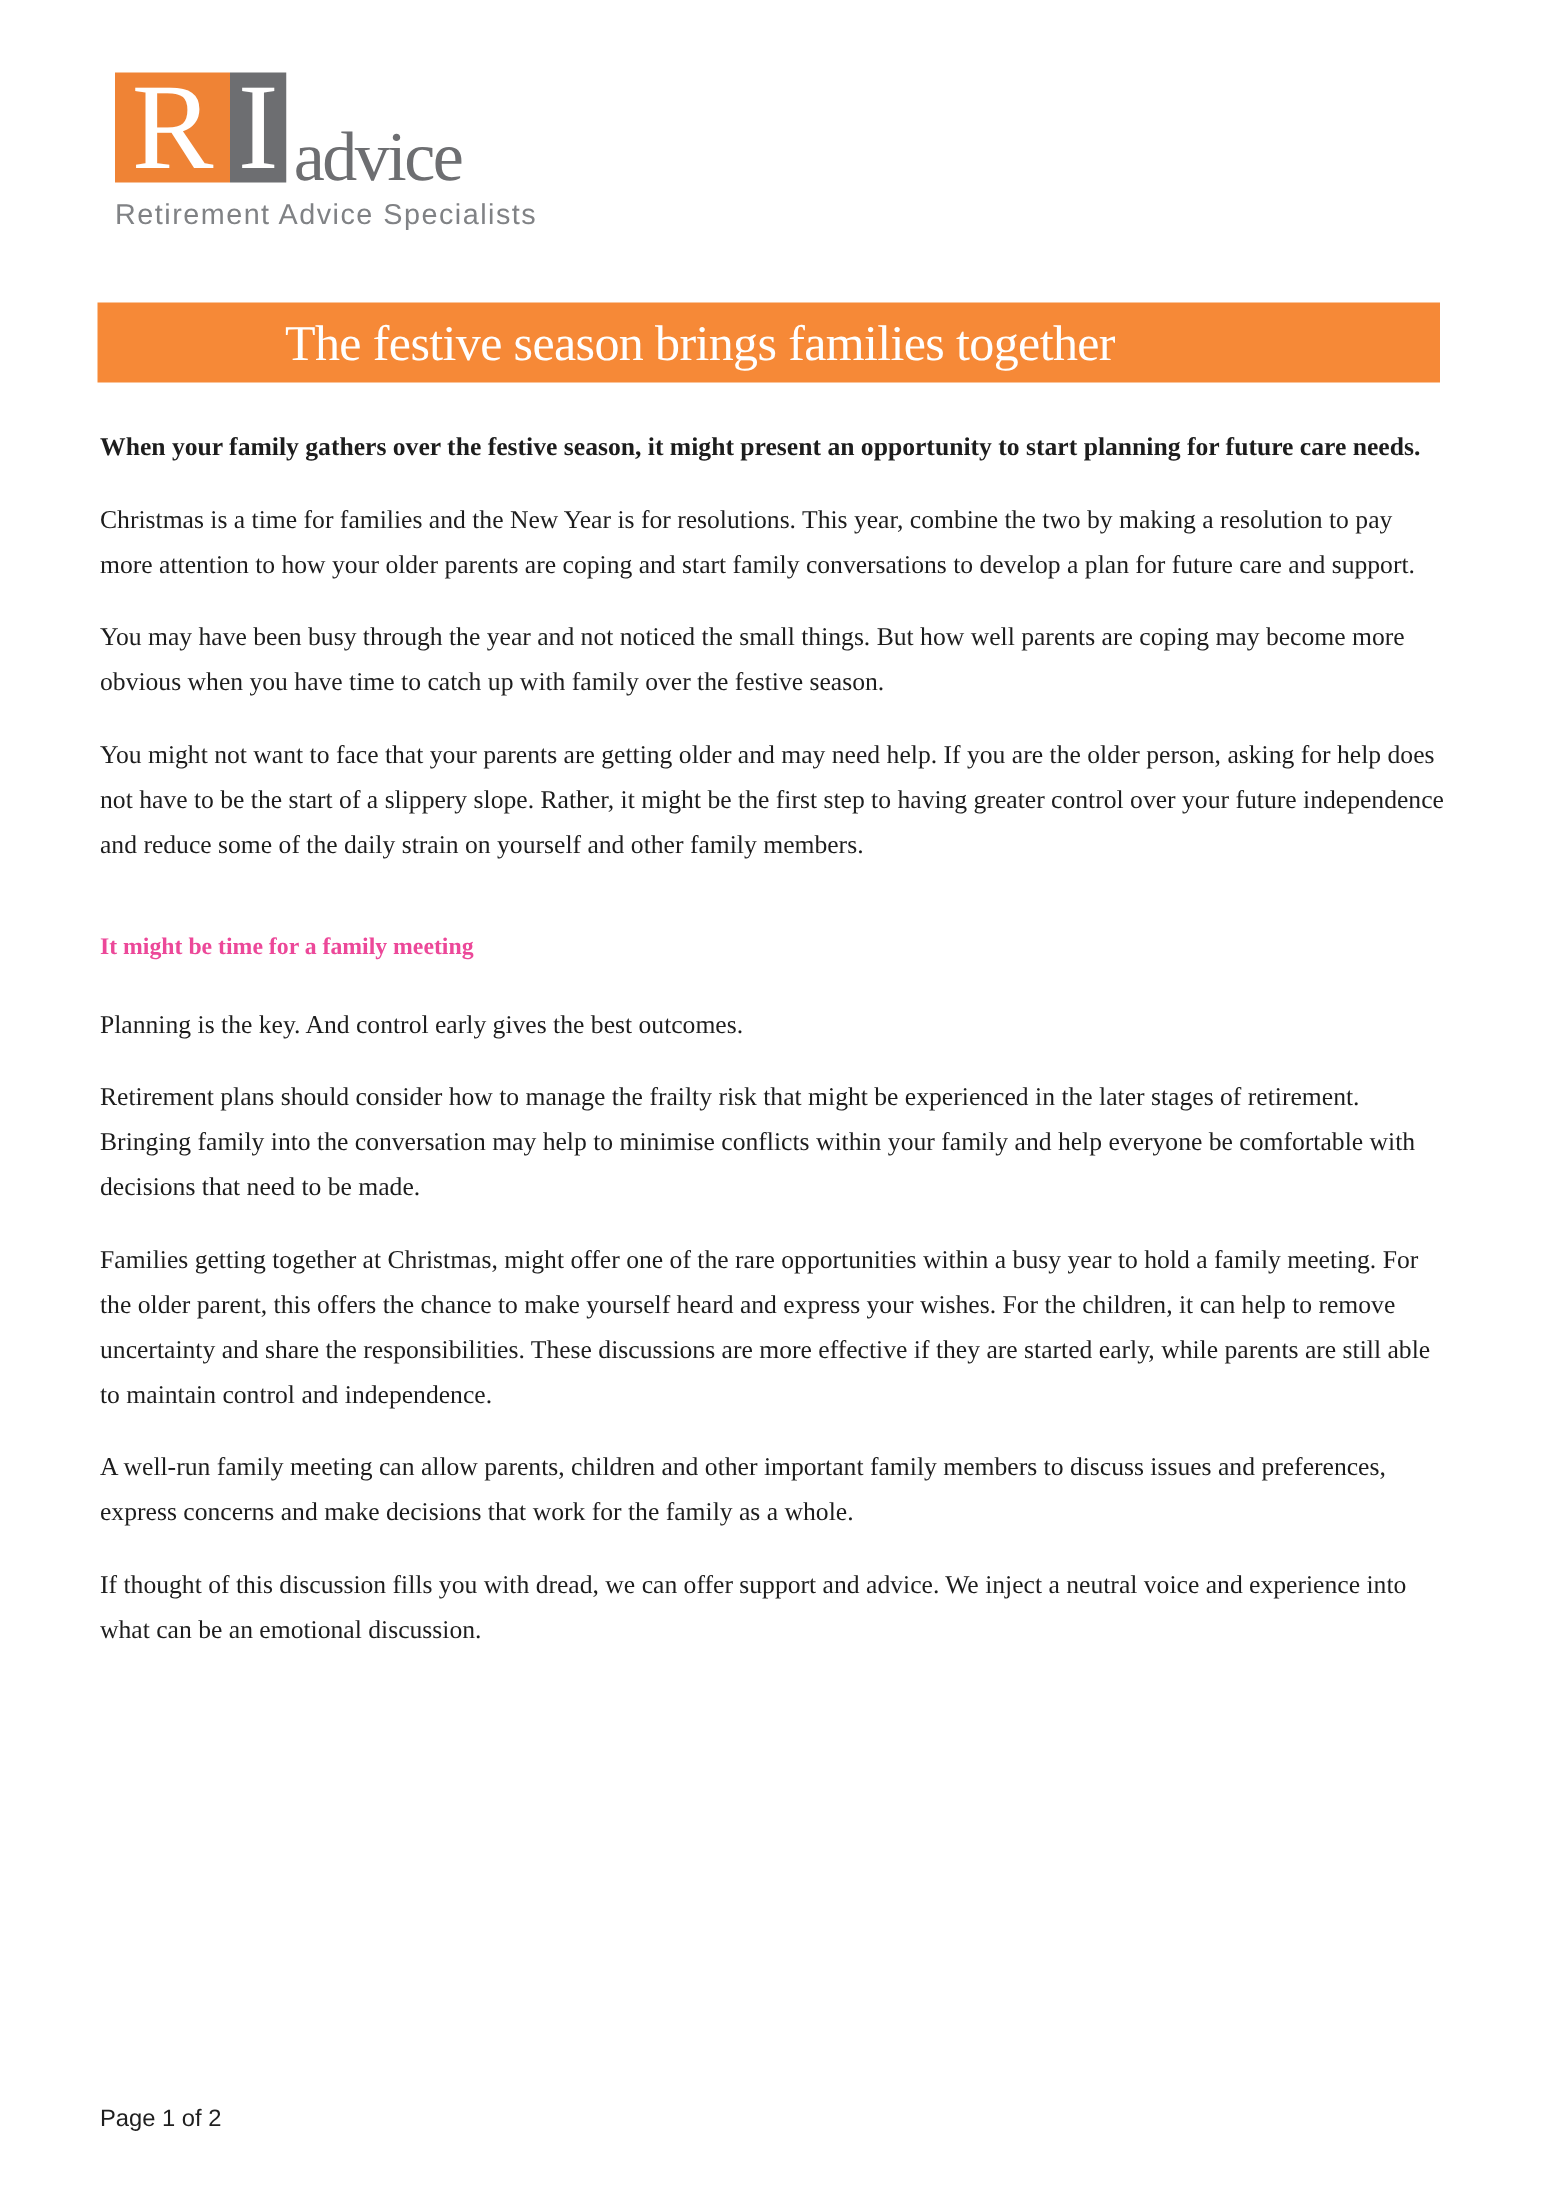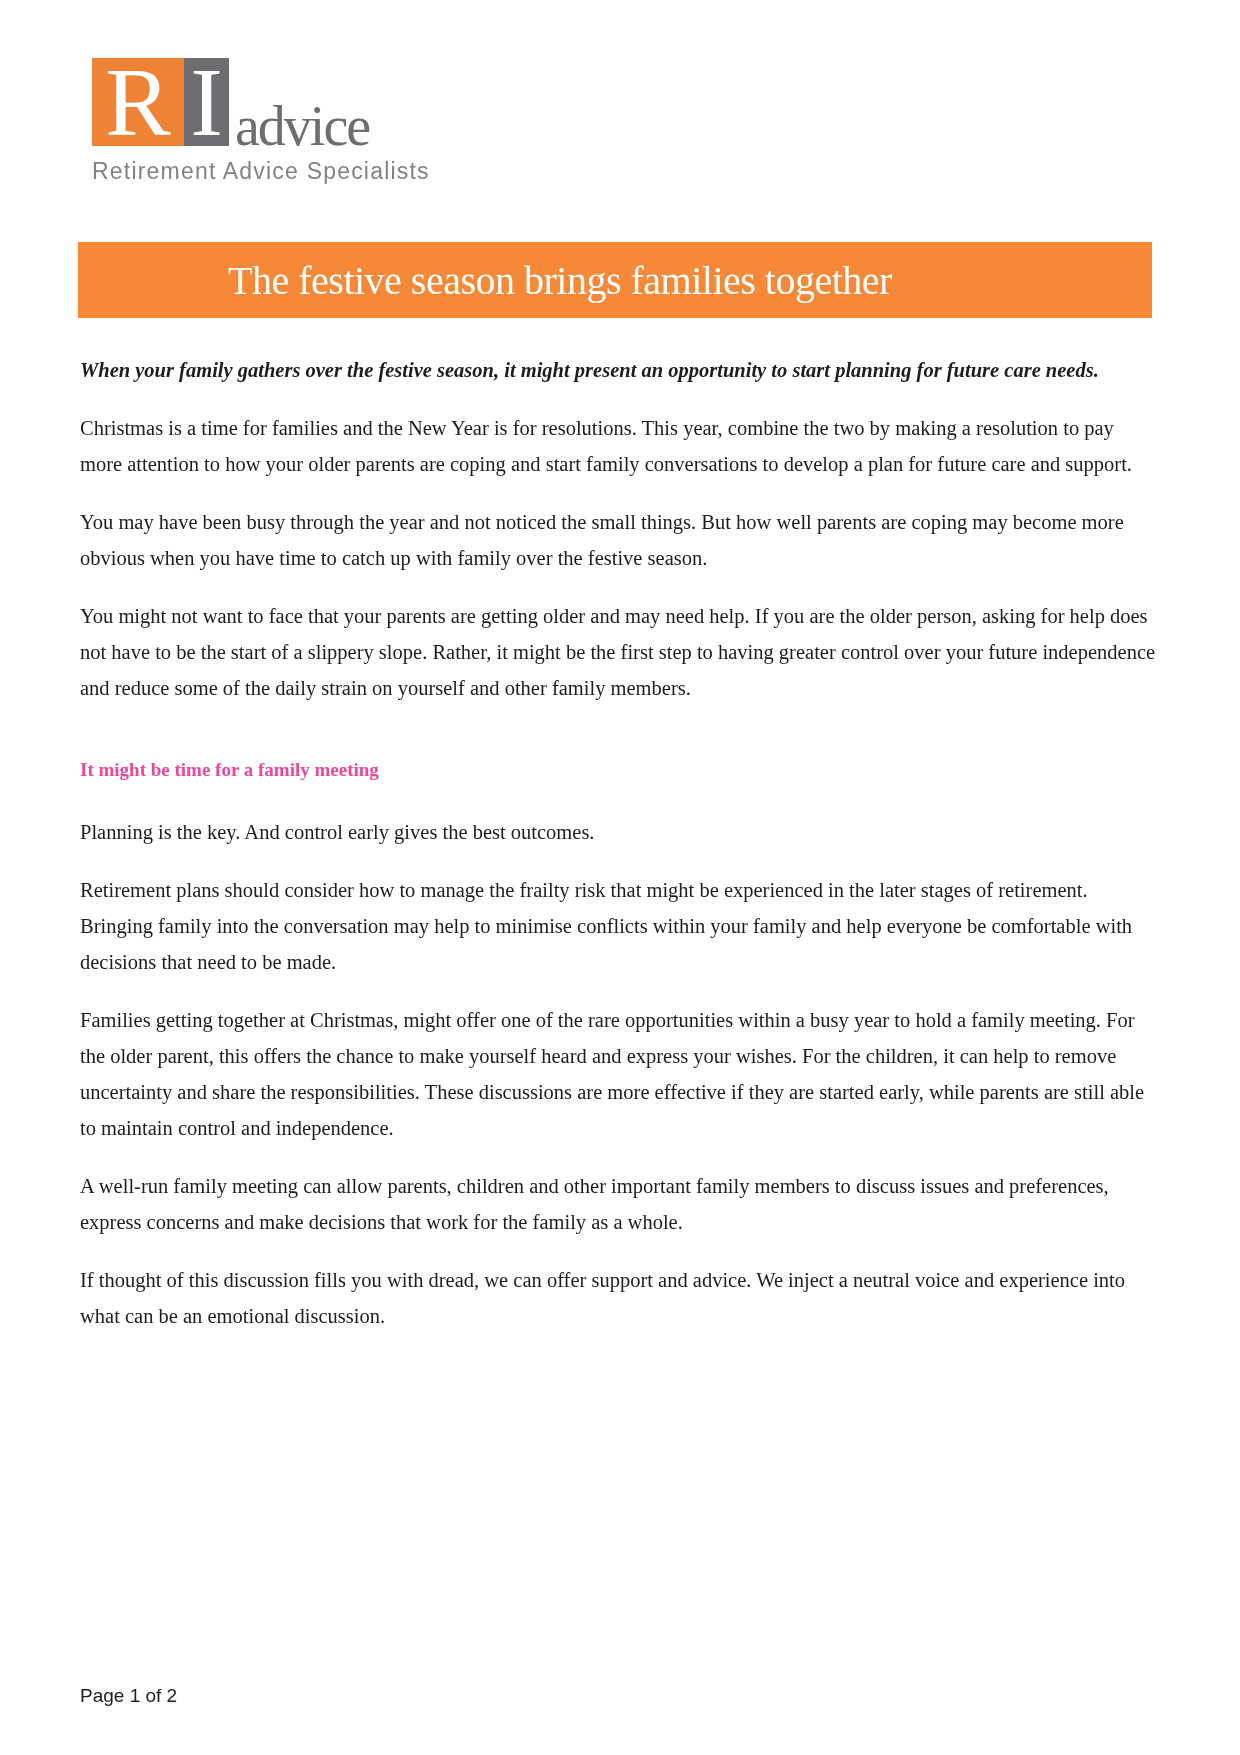--- a/index.html
+++ b/index.html
@@ -36,41 +36,41 @@
   .logo-tagline {
     margin-top: 12px;
     font-family: "Liberation Sans", sans-serif;
     font-size: 23px;
     letter-spacing: 1.2px;
   }
 
   
   .banner {
     margin: 57px 88px 0 78px;
-    height: 76px;
+    height: 64px;
     display: flex; align-items: center; justify-content: center;
     padding-right: 110px;
   }
   .banner-title {
     font-family: "Liberation Serif", serif;
     font-size: 40px;
     letter-spacing: -0.5px;
     white-space: nowrap;
   }
 
   
   .article {
     margin: 34px 80px 0 80px;
     font-size: 20.5px;
     line-height: 36px;
     color: #1d1d1d;
     text-align: left;
   }
   .article p { margin-bottom: 22px; }
-  .lead-paragraph { font-weight: bold; font-style: italic; }
+  .lead-paragraph { font-weight: bold; }
   .section-heading {
     font-size: 19px;
     font-weight: bold;
     margin: 46px 0 26px 0;
     color: #ec4899;
   }
 
   
   .page-footer {
     position: absolute;

